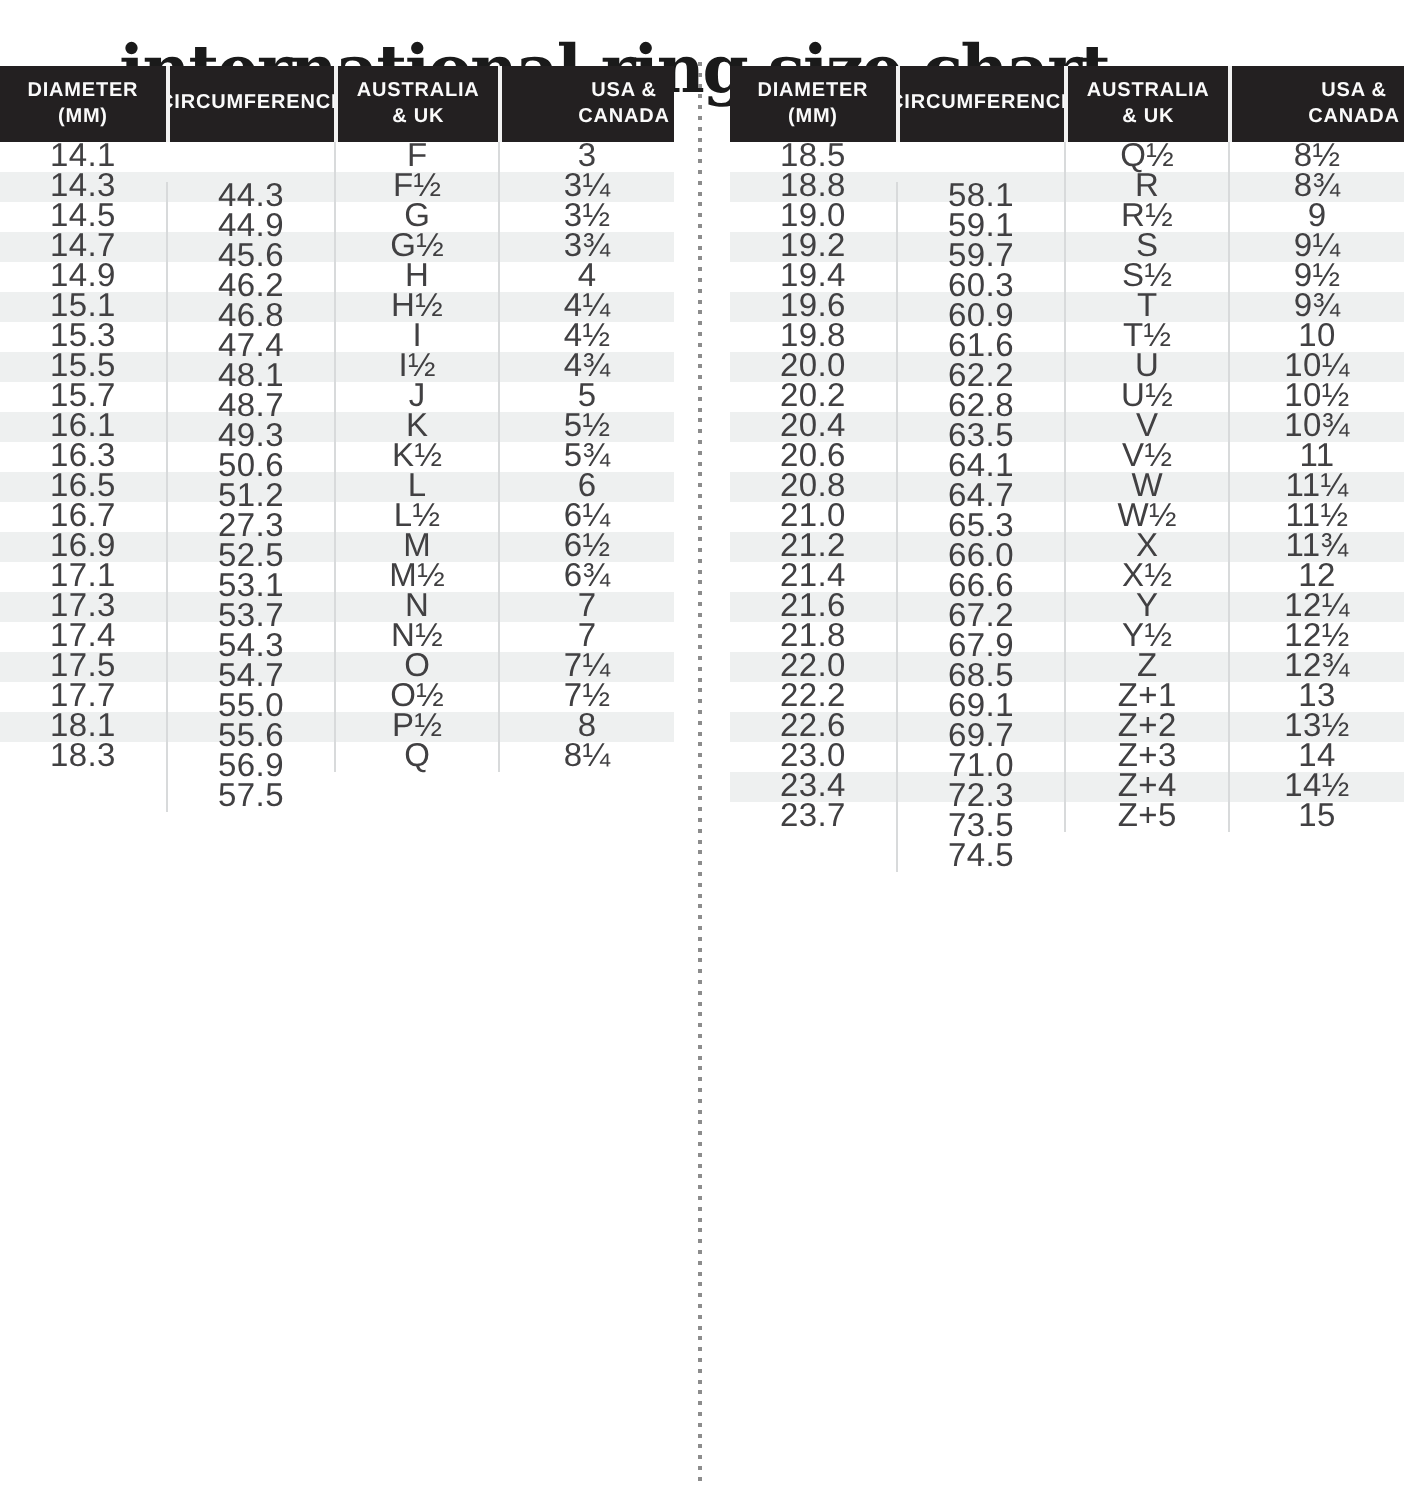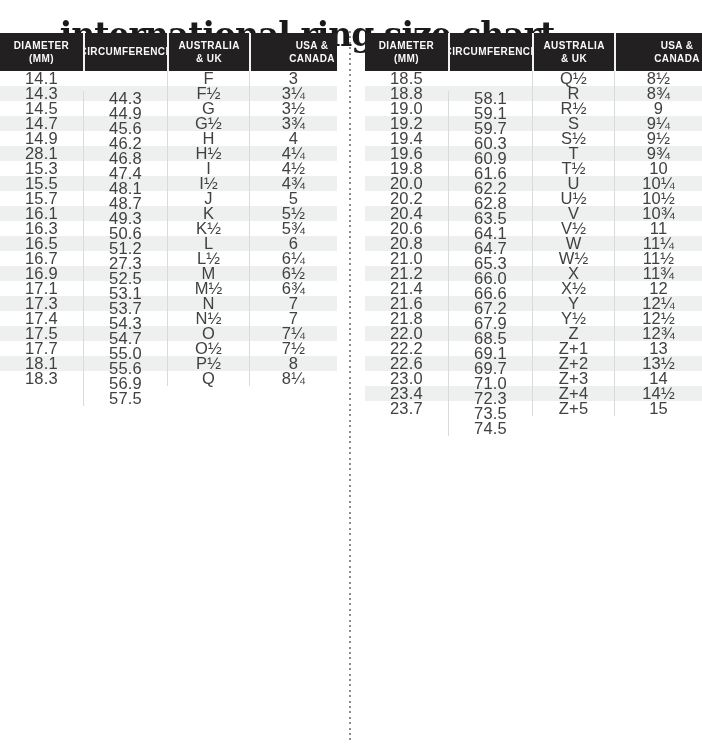--- a/index.html
+++ b/index.html
@@ -105,21 +105,21 @@
         <div class="td">G½</div>
         <div class="td">3¾</div>
       </div>
       <div class="tr">
         <div class="td">14.9</div>
         <div class="td">46.8</div>
         <div class="td">H</div>
         <div class="td">4</div>
       </div>
       <div class="tr">
-        <div class="td">28.1</div>
+        <div class="td">15.1</div>
         <div class="td">47.4</div>
         <div class="td">H½</div>
         <div class="td">4¼</div>
       </div>
       <div class="tr">
         <div class="td">15.3</div>
         <div class="td">48.1</div>
         <div class="td">I</div>
         <div class="td">4½</div>
       </div>

